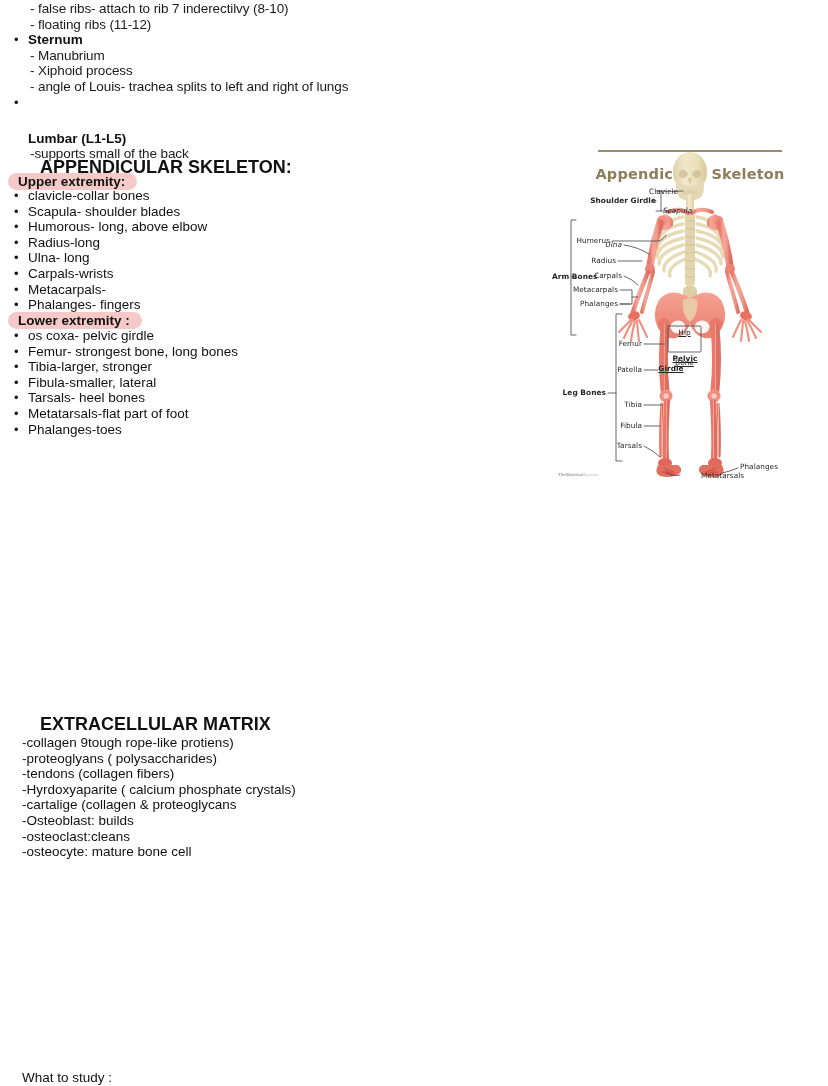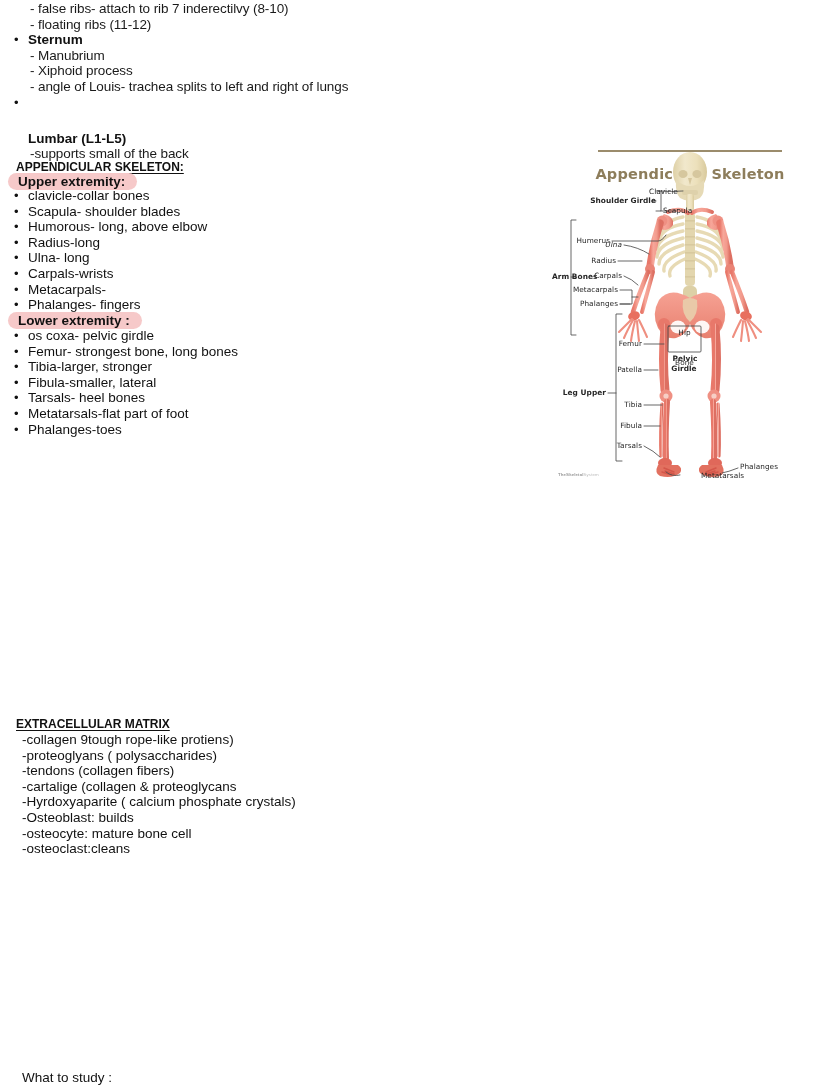--- a/index.html
+++ b/index.html
@@ -24,24 +24,23 @@
     white-space:pre;
     color:#1a1a1a;
     letter-spacing:-0.1px;
   }
   .ind-dash{padding-left:30px;}
   .bullet-row{display:flex;padding-left:14px;}
   .bullet-row .bu{width:14px;flex:none;font-size:13px;line-height:15.6px;}
   .bullet-row .tx{font-size:13.5px;line-height:15.6px;white-space:pre;}
   .hdr-underline{
     display:inline-block;
-    font-weight:bold;font-size:12px;
-    text-decoration:underline;
+    font-weight:bold;font-size:18px;
     text-underline-offset:1.5px;
-    margin-left:16px;
+    margin-left:40px;
   }
   .hl{
     display:inline-block;
     font-weight:bold;font-size:13.5px;
     background:#f6c9c9;
     border-radius:11px;
     padding:1px 12px 1px 10px;
     margin-left:8px;
     color:#111;
   }
@@ -75,21 +74,21 @@
   .lbl{
     position:absolute;
     font-family:"DejaVu Sans","Liberation Sans",sans-serif;
     font-size:7.3px;
     color:#262626;
     white-space:nowrap;
     letter-spacing:0.05px;
   }
   .lbl.b{font-weight:bold;font-size:7.4px;}
   .lbl.r{text-align:right;}
-  .lbl.ctr{text-align:center;}
+  .lbl.ctr{text-align:center;text-decoration:underline;}
 
   
   .bottom-line{
     position:absolute;left:22px;top:1070px;
     font-size:13.5px;white-space:pre;
   }
 </style>
 </head>
 <body>
 
@@ -190,25 +189,25 @@
           <span class="bu">•</span>
           <span class="tx">Phalanges-toes</span>
         </div>
     </div>
 
     <div style="position:absolute;left:0;top:714px;">
       <div><span class="hdr-underline">EXTRACELLULAR MATRIX</span></div>
       <div class="plain-line">-collagen 9tough rope-like protiens)</div>
       <div class="plain-line">-proteoglyans ( polysaccharides)</div>
       <div class="plain-line">-tendons (collagen fibers)</div>
+      <div class="plain-line">-Hyrdoxyaparite ( calcium phosphate crystals)</div>
       <div class="plain-line">-cartalige (collagen &amp; proteoglycans</div>
-      <div class="plain-line">-Hyrdoxyaparite ( calcium phosphate crystals)</div>
       <div class="plain-line">-Osteoblast: builds</div>
+      <div class="plain-line">-osteoclast:cleans</div>
       <div class="plain-line">-osteocyte: mature bone cell</div>
-      <div class="plain-line">-osteoclast:cleans</div>
     </div>
   </div>
 
   <div class="diagram">
 
     <div class="dg-title">Appendicular Skeleton</div>
     <div class="dg-title-rule"></div>
 
     <svg class="dg-svg" width="276" height="370" viewBox="0 0 276 370">
       <defs>
@@ -404,37 +403,37 @@
         <path d="M92 318 q10 5 16 11"></path>
 
         <path d="M128 347 q-8 2 -14 -3"></path>
 
         <path d="M186 340 q-10 4 -16 5"></path>
       </g>
     </svg>
 
     <div class="lbl b r" style="left:0px;top:68px;width:104px;">Shoulder Girdle</div>
     <div class="lbl" style="left:97px;top:59px;">Clavicle</div>
-    <div class="lbl" style="left:111px;top:78px;">Scapula</div>
+    <div class="lbl" style="left:111px;top:78px;font-style:italic;">Scapula</div>
 
     <div class="lbl r" style="left:0px;top:108px;width:58px;">Humerus</div>
 
     <div class="lbl b r" style="left:0px;top:144px;width:24px;">Arm Bones</div>
     <div class="lbl r" style="left:0px;top:112px;width:70px;font-style:italic;">Ulna</div>
     <div class="lbl r" style="left:0px;top:128px;width:64px;">Radius</div>
     <div class="lbl r" style="left:0px;top:143px;width:70px;">Carpals</div>
     <div class="lbl r" style="left:0px;top:157px;width:66px;">Metacarpals</div>
     <div class="lbl r" style="left:0px;top:171px;width:66px;">Phalanges</div>
 
     <div class="lbl ctr" style="left:116px;top:200px;width:33px;">Hip</div>
     <div class="lbl ctr" style="left:116px;top:210px;width:33px;margin-top:20px;">Bone</div>
     <div class="lbl b ctr" style="left:112px;top:226px;width:42px;">Pelvic</div>
-    <div class="lbl b ctr" style="left:111px;top:236px;width:42px;">Girdle</div>
-
-    <div class="lbl b r" style="left:0px;top:260px;width:54px;">Leg Upper</div>
+    <div class="lbl b ctr" style="left:98px;top:236px;width:42px;">Girdle</div>
+
+    <div class="lbl b r" style="left:0px;top:260px;width:54px;">Leg Bones</div>
     <div class="lbl r" style="left:0px;top:211px;width:90px;">Femur</div>
     <div class="lbl r" style="left:0px;top:237px;width:90px;">Patella</div>
     <div class="lbl r" style="left:0px;top:272px;width:90px;">Tibia</div>
     <div class="lbl r" style="left:0px;top:293px;width:90px;">Fibula</div>
     <div class="lbl r" style="left:0px;top:313px;width:90px;">Tarsals</div>
     <div class="lbl" style="left:129px;top:343px;margin-left:20px;">Metatarsals</div>
     <div class="lbl" style="left:188px;top:334px;">Phalanges</div>
 
     <div class="watermark"><span>TheSkeletal</span><span class="w2">System</span></div>
   </div>

